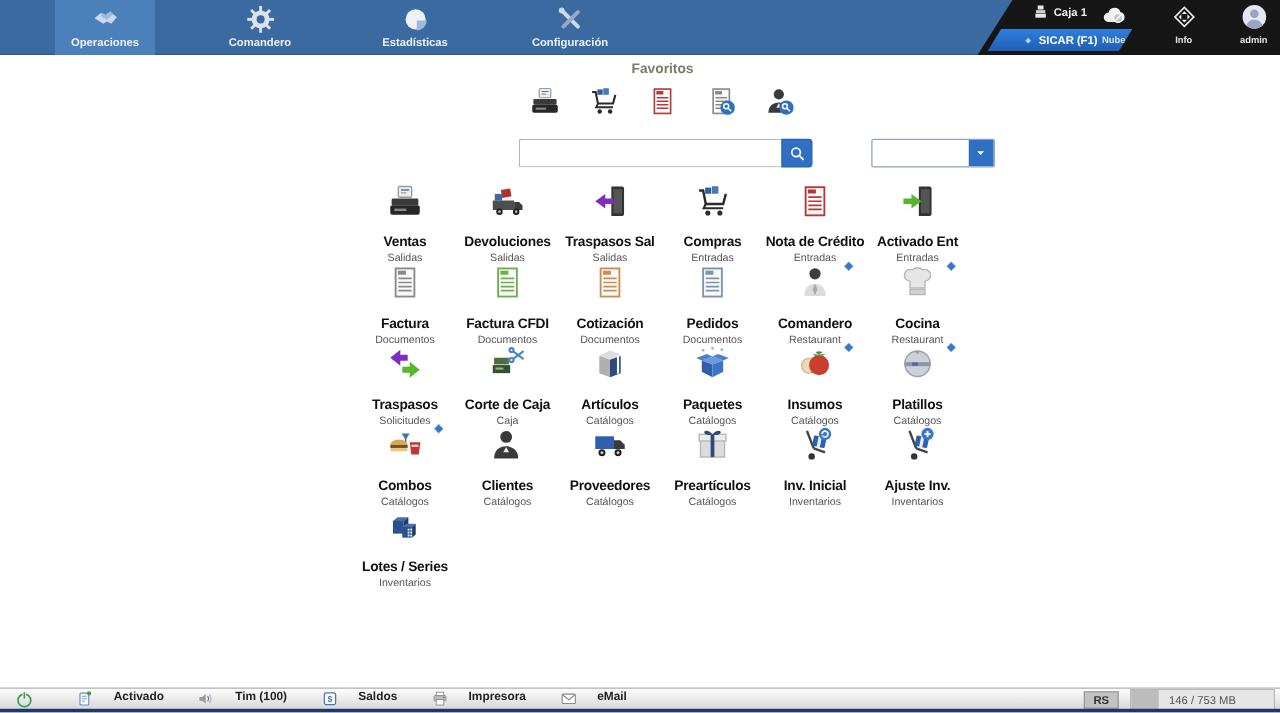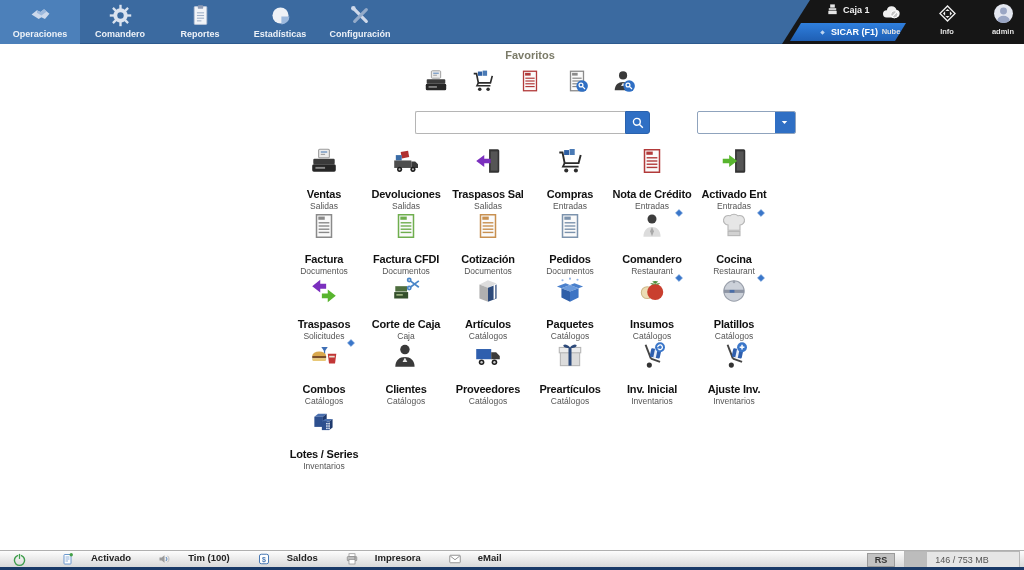--- a/index.html
+++ b/index.html
@@ -4,21 +4,21 @@
 <style>
   html,body{margin:0;padding:0;background:#9a9a9a;}
   *{box-sizing:border-box;}
   .app{
     position:relative;width:1024px;height:570px;background:#ffffff;overflow:hidden;
     font-family:"Liberation Sans","DejaVu Sans",sans-serif;
   }
   
   .navbar{position:absolute;left:0;top:0;width:1024px;height:44px;background:#3b6aa0;border-bottom:1px solid #2d5a8e;}
   .tabs{position:absolute;left:0;top:0;height:44px;display:flex;}
-  .tab{width:80px;height:44px;display:flex;flex-direction:column;align-items:center;justify-content:flex-start;cursor:pointer;}
+  .tab{width:80px;height:44px;display:flex;flex-direction:column;align-items:center;justify-content:flex-start;cursor:pointer;margin-left:44px;}
   .tab.selected{background:#4c80ba;}
   .tab-icon{width:25px;height:25px;margin-top:3px;}
   .tab-label{font-size:9px;font-weight:bold;color:#eef2f8;margin-top:1px;white-space:nowrap;}
   
   .corner{position:absolute;right:0;top:0;width:242px;height:44px;}
   .corner-bg{position:absolute;inset:0;background:#161616;clip-path:polygon(28px 0,100% 0,100% 100%,0 100%);}
   .caja{position:absolute;left:44px;top:3px;display:flex;align-items:center;gap:4px;color:#f0f0f0;font-size:9px;font-weight:bold;}
   .caja-icon{width:13px;height:13px;}
   .brand{position:absolute;left:8px;top:23px;width:116px;height:18px;background:linear-gradient(#2f7fdd,#1f5fb4);
     clip-path:polygon(11px 0,100% 0,calc(100% - 11px) 100%,0 100%);
@@ -92,35 +92,20 @@
                 <rect x="12.7" y="21" width="2.6" height="5" transform="rotate(45 14 14)"></rect>
                 <rect x="2" y="12.7" width="5" height="2.6" transform="rotate(45 14 14)"></rect>
                 <rect x="21" y="12.7" width="5" height="2.6" transform="rotate(45 14 14)"></rect>
               </g>
               <circle cx="14" cy="14" r="3.6" fill="#3b6aa0"></circle>
             </svg>
           </span>
     <span class="tab-label">Comandero</span>
   </div>
         <div class="tab">
-    <span class="tab-icon" data-icon="clipboard-icon">
-            <svg viewBox="0 0 28 28" xmlns="http://www.w3.org/2000/svg">
-              <rect x="7" y="4" width="14" height="20" rx="1" fill="#f2f4f8" stroke="#b9c4d6"></rect>
-              <rect x="11" y="2.5" width="6" height="4" rx="1" fill="#8d9bb5"></rect>
-              <g stroke="#9fb0c8" stroke-width="1.2">
-                <line x1="10" y1="11" x2="18" y2="11"></line>
-                <line x1="10" y1="14" x2="18" y2="14"></line>
-                <line x1="10" y1="17" x2="18" y2="17"></line>
-                <line x1="10" y1="20" x2="15" y2="20"></line>
-              </g>
-            </svg>
-          </span>
-    <span class="tab-label">Reportes</span>
-  </div>
-        <div class="tab">
     <span class="tab-icon" data-icon="pie-chart-icon">
             <svg viewBox="0 0 28 28" xmlns="http://www.w3.org/2000/svg">
               <circle cx="14" cy="14" r="9" fill="#eef1f6"></circle>
               <path d="M15 15h9a9 9 0 0 1-9 9z" fill="#9db9dd"></path>
             </svg>
           </span>
     <span class="tab-label">Estadísticas</span>
   </div>
         <div class="tab">
     <span class="tab-icon" data-icon="tools-icon">

